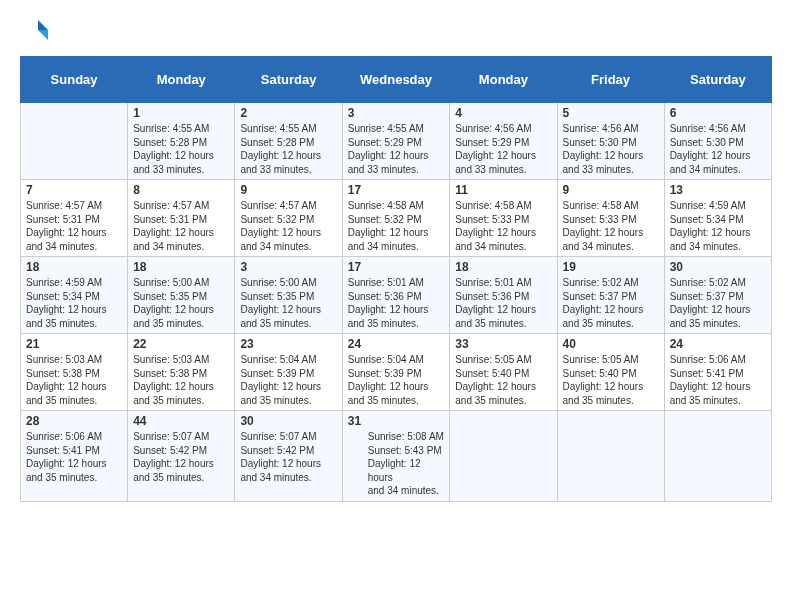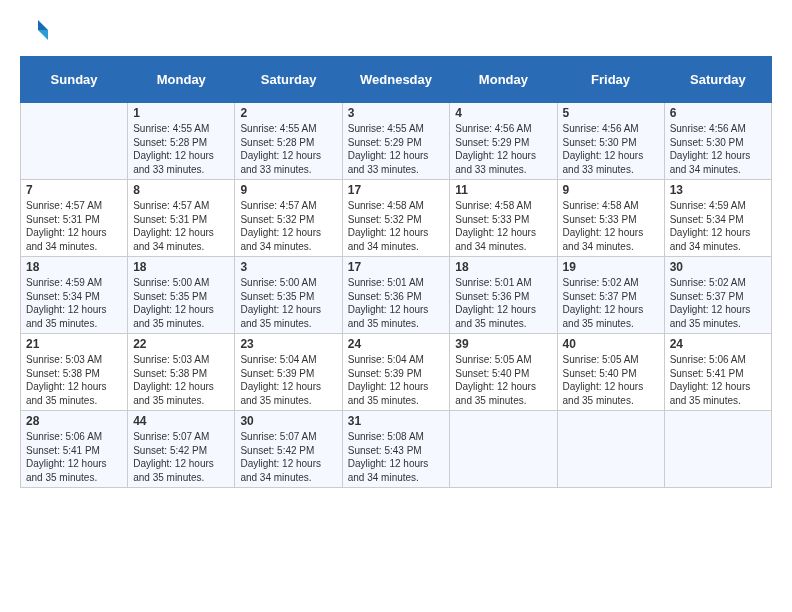--- a/index.html
+++ b/index.html
@@ -288,21 +288,21 @@
 and 35 minutes.</div>
           </td>
           <td>
             <span class="day-number">24</span>
             <div class="cell-text" style="white-space: pre-line;">Sunrise: 5:04 AM
 Sunset: 5:39 PM
 Daylight: 12 hours
 and 35 minutes.</div>
           </td>
           <td>
-            <span class="day-number">39</span>
+            <span class="day-number">33</span>
             <div class="cell-text" style="white-space: pre-line;">Sunrise: 5:05 AM
 Sunset: 5:40 PM
 Daylight: 12 hours
 and 35 minutes.</div>
           </td>
           <td>
             <span class="day-number">40</span>
             <div class="cell-text" style="white-space: pre-line;">Sunrise: 5:05 AM
 Sunset: 5:40 PM
 Daylight: 12 hours
@@ -333,21 +333,21 @@
           </td>
           <td>
             <span class="day-number">30</span>
             <div class="cell-text" style="white-space: pre-line;">Sunrise: 5:07 AM
 Sunset: 5:42 PM
 Daylight: 12 hours
 and 34 minutes.</div>
           </td>
           <td>
             <span class="day-number">31</span>
-            <div class="cell-text" style="white-space: pre-line;">Sunrise: 5:08 AM
+            <div class="cell-text" style="white-space: pre-line; margin-left: 20px;">Sunrise: 5:08 AM
 Sunset: 5:43 PM
 Daylight: 12 hours
 and 34 minutes.</div>
           </td>
           <td class="empty-cell"></td>
           <td class="empty-cell"></td>
           <td class="empty-cell"></td>
         </tr>
       </tbody>
   </table>

